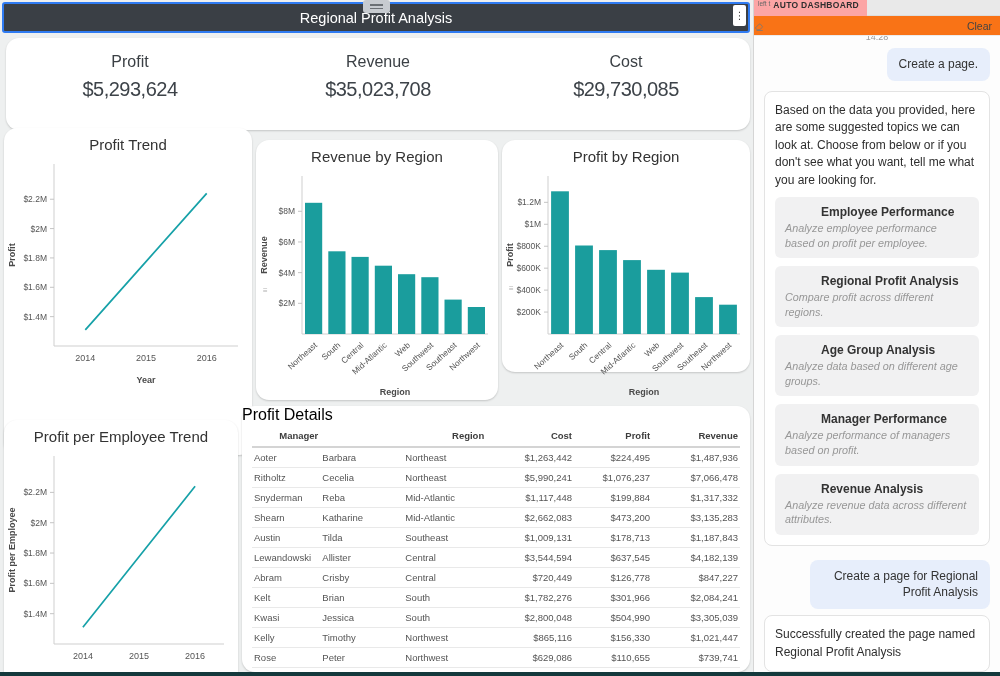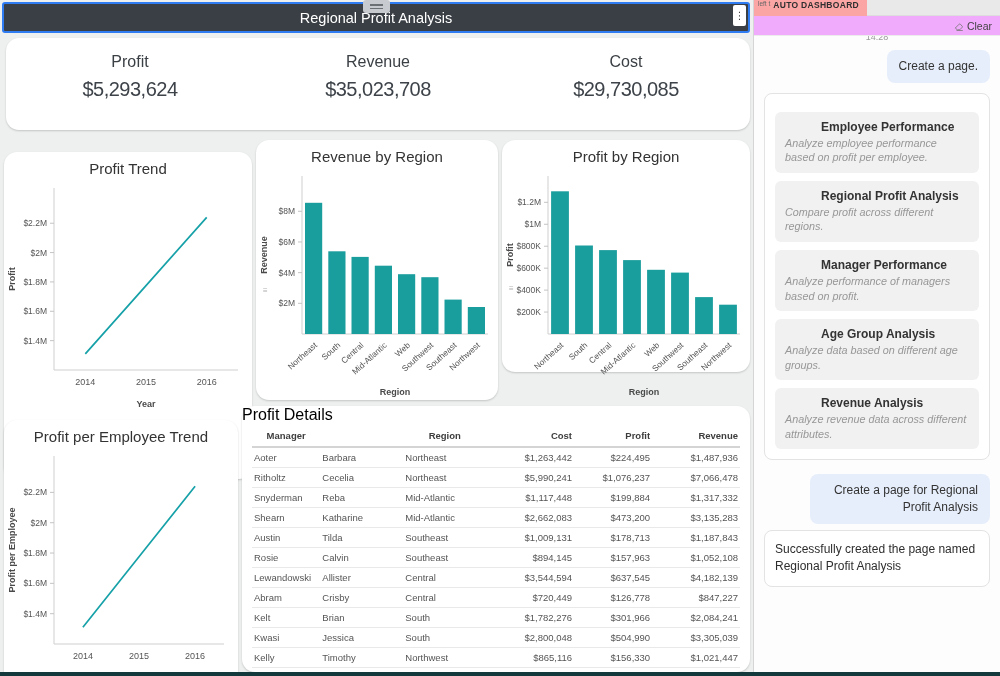--- a/index.html
+++ b/index.html
@@ -23,42 +23,42 @@
   .card { background:#fff; border-radius:13px; box-shadow:0 1px 2px rgba(0,0,0,.18); position:absolute; }
   .kpi-card { left:6px; top:38px; width:744px; height:92px; display:flex; }
   .kpi { flex:1; text-align:center; padding-top:15px; }
   .kpi .lbl { font-size:16px; color:#3b4045; }
   .kpi .val { font-size:20px; color:#3d4349; margin-top:7px; letter-spacing:-0.5px; }
 
   .chart-card .ctitle { text-align:center; font-size:15px; color:#333; padding-top:8px; height:26px; }
   .chart-host { width:100%; height:calc(100% - 26px); }
   svg text { font-family:"Liberation Sans", sans-serif; }
 
-  #card-profit-trend   { left:4px;   top:152px; width:248px; height:327px; }
+  #card-profit-trend   { left:4px;   top:128px; width:248px; height:327px; }
   #card-revenue-region { left:256px; top:140px; width:242px; height:260px; }
   #card-profit-region  { left:502px; top:140px; width:248px; height:232px; }
   #card-ppe-trend      { left:4px;   top:420px; width:234px; height:266px; }
   #card-table          { left:242px; top:406px; width:508px; height:266px; }
 
   .dtable { width:calc(100% - 20px); margin:2px 10px 0 10px; border-collapse:collapse; table-layout:fixed; }
-  .dtable th { font-size:9.5px; color:#3d3d3d; text-align:center; padding:4px 2px 5px 2px;
+  .dtable th { font-size:9.5px; color:#3d3d3d; text-align:right; padding:4px 2px 5px 2px;
     border-bottom:2px solid #d4d4d4; font-weight:bold; }
   .dtable td { font-size:9.5px; color:#555; padding:4px 2px; border-bottom:1px solid #e9e9e9; }
   .dtable th.r, .dtable td.r { text-align:right; }
 
   
   .sidebar { position:absolute; left:753px; top:0; width:247px; height:672px; background:#fdfdfd;
     border-left:1px solid #d5d5d5; display:flex; flex-direction:column; }
   .tabbar { height:16px; display:flex; background:#fff; }
   .tab { display:flex; padding:0 8px 0 4px; background:#fca5a5; white-space:nowrap; }
   .tab .pre { font-size:6.5px; color:#666; margin-right:3px; }
   .tab .name { font-size:8.5px; font-weight:bold; color:#2f2f2f; letter-spacing:.3px; }
   .tab-filler { flex:1; background:#e9e9e9; border-bottom:1px solid #ddd; }
-  .clear-row { height:20px; background:#f0abfc; border-bottom:1px solid #ececec;
-    display:flex; align-items:center; justify-content:flex-end; padding-right:8px; gap:3px; }
+  .clear-row { height:20px; background:#f97316; border-bottom:1px solid #ececec;
+    display:flex; align-items:center; justify-content:space-between; padding-right:8px; gap:3px; }
   .clear-row span { font-size:10.5px; color:#444; }
 
   .chat { flex:1; display:flex; flex-direction:column; padding:0 10px; overflow:hidden; }
   .tstamp-clip { height:7px; overflow:hidden; text-align:center; }
   .tstamp-clip div { font-size:9px; color:#9a9a9a; margin-top:-4px; }
   .bubble-user { align-self:flex-end; background:#e7eefb; border-radius:8px; padding:8px 12px;
     font-size:12px; color:#333; line-height:1.4;text-align:right; }
   .bot-card { border:1px solid #e3e3e3; border-radius:8px; background:#fff; padding:10px; margin-top:10px; }
   .bot-card .intro { font-size:12px; color:#2e2e2e; line-height:1.45; }
   .sugg { background:#f1f1f2; border-radius:6px; padding:8px 10px; margin-top:8px; cursor:pointer; }
@@ -269,28 +269,20 @@
             </tr>
             <tr>
               <td class="l">Austin</td>
               <td class="l">Tilda</td>
               <td class="l">Southeast</td>
               <td class="r">$1,009,131</td>
               <td class="r">$178,713</td>
               <td class="r">$1,187,843</td>
             </tr>
             <tr>
-              <td class="l">Rosie</td>
-              <td class="l">Calvin</td>
-              <td class="l">Southeast</td>
-              <td class="r">$894,145</td>
-              <td class="r">$157,963</td>
-              <td class="r">$1,052,108</td>
-            </tr>
-            <tr>
               <td class="l">Lewandowski</td>
               <td class="l">Allister</td>
               <td class="l">Central</td>
               <td class="r">$3,544,594</td>
               <td class="r">$637,545</td>
               <td class="r">$4,182,139</td>
             </tr>
             <tr>
               <td class="l">Abram</td>
               <td class="l">Crisby</td>
@@ -356,38 +348,39 @@
     <div class="chat">
       <div class="tstamp-clip">
         <div>14.28</div>
       </div>
 
       <div class="bubble-user" style="margin-top:7px;">
         <span>Create a page.</span>
       </div>
 
       <div class="bot-card">
+        <div class="intro">Based on the data you provided, here are some suggested topics we can look at. Choose from below or if you don't see what you want, tell me what you are looking for.</div>
         <div id="sugg-list">
             <div class="sugg">
        <div class="t">Employee Performance</div>
        <div class="d">Analyze employee performance based on profit per employee.</div>
      </div>
             <div class="sugg">
        <div class="t">Regional Profit Analysis</div>
        <div class="d">Compare profit across different regions.</div>
      </div>
             <div class="sugg">
+       <div class="t">Age Group Analysis</div>
+       <div class="d">Analyze data based on different age groups.</div>
+     </div>
+            <div class="sugg">
        <div class="t">Manager Performance</div>
        <div class="d">Analyze performance of managers based on profit.</div>
      </div>
             <div class="sugg">
-       <div class="t">Age Group Analysis</div>
-       <div class="d">Analyze data based on different age groups.</div>
-     </div>
-            <div class="sugg">
        <div class="t">Revenue Analysis</div>
        <div class="d">Analyze revenue data across different attributes.</div>
      </div>
           </div>
       </div>
 
       <div class="bubble-user" style="margin-top:14px; max-width:180px;">
         <span>Create a page for Regional Profit Analysis</span>
       </div>
 

